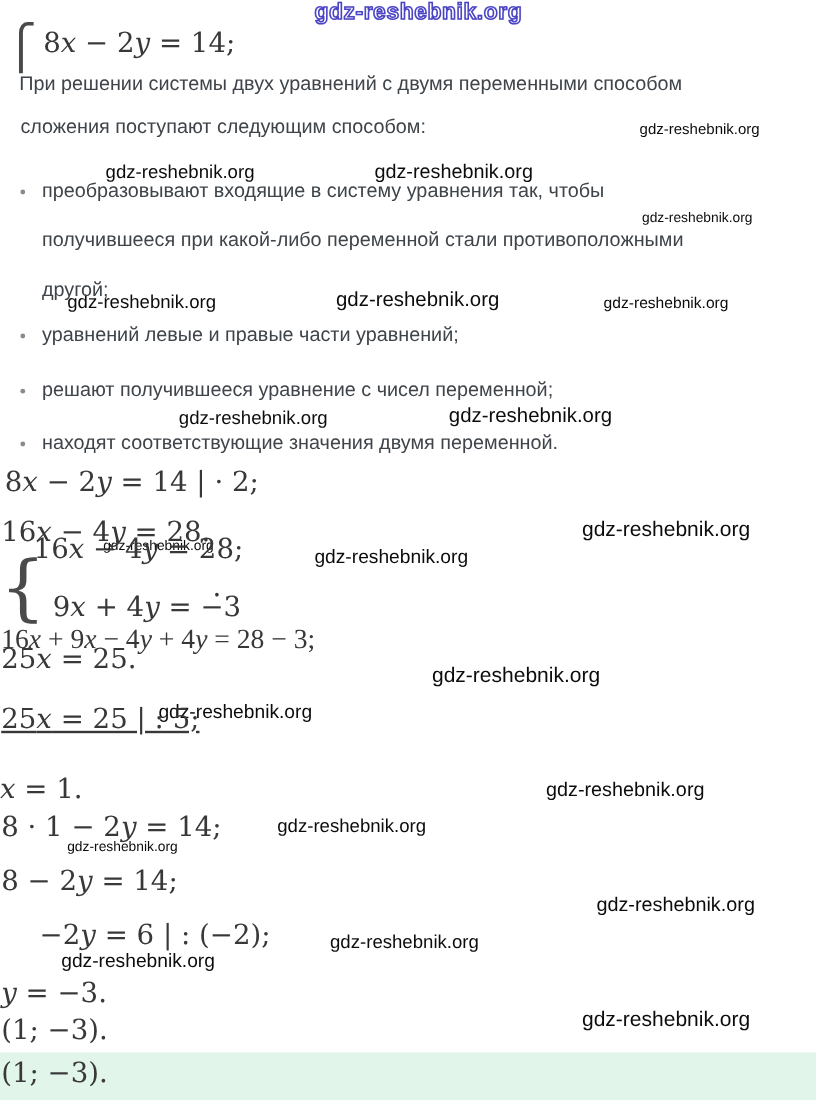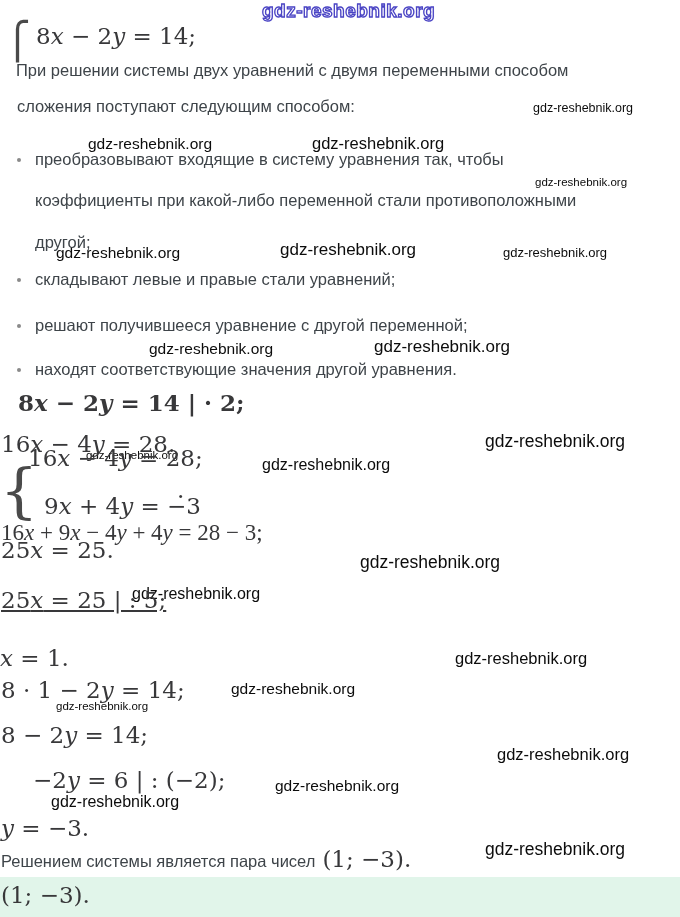--- a/index.html
+++ b/index.html
@@ -53,49 +53,48 @@
 <span class="wm" style="left:485px;top:841px;font-size:17.5px;">gdz-reshebnik.org</span>
 
 <span class="abs brace-top" style="left:4px;top:20px;">⎧</span>
 <span class="abs math" style="left:36px;top:24px;">8<i>x</i> − 2<i>y</i> = 14;</span>
 
 <span class="abs sans" style="left:16px;top:61px;">При решении системы двух уравнений с двумя переменными способом</span>
 <span class="abs sans" style="left:1px;top:97px;margin-left:16px;">сложения поступают следующим способом:</span>
 
 <span class="dot" style="left:17px;top:158px;"></span>
 <span class="abs sans" style="left:35px;top:150px;">преобразовывают входящие в систему уравнения так, чтобы</span>
-<span class="abs sans" style="left:35px;top:191px;">коэффициенты при какой-либо переменной стали противоположными</span>
+<span class="abs sans" style="left:35px;top:191px;">получившееся при какой-либо переменной стали противоположными</span>
 <span class="abs sans" style="left:35px;top:233px;">другой;</span>
 
 <span class="dot" style="left:17px;top:278px;"></span>
-<span class="abs sans" style="left:35px;top:270px;">складывают левые и правые стали уравнений;</span>
+<span class="abs sans" style="left:35px;top:270px;">уравнений левые и правые части уравнений;</span>
 
 <span class="dot" style="left:17px;top:324px;"></span>
-<span class="abs sans" style="left:35px;top:316px;">решают получившееся уравнение с другой переменной;</span>
+<span class="abs sans" style="left:35px;top:316px;">решают получившееся уравнение с чисел переменной;</span>
 
 <span class="dot" style="left:17px;top:368px;"></span>
-<span class="abs sans" style="left:35px;top:360px;">находят соответствующие значения другой уравнения.</span>
+<span class="abs sans" style="left:35px;top:360px;">находят соответствующие значения двумя переменной.</span>
 
-<span class="abs math" style="left:18px;top:390px;font-weight:bold;">8<i>x</i> − 2<i>y</i> = 14 | · 2;</span>
+<span class="abs math" style="left:4px;top:390px;">8<i>x</i> − 2<i>y</i> = 14 | · 2;</span>
 <span class="abs math" style="left:1px;top:432px;">16<i>x</i> − 4<i>y</i> = 28.</span>
 
 <span class="brace" style="left:0px;top:460px;font-size:60px;">{</span>
 <span class="abs math" style="left:28px;top:446px;">16<i>x</i> − 4<i>y</i> = 28;</span>
 <span class="abs math" style="left:44px;top:494px;">9<i>x</i> + 4<i>y</i> = −3</span>
 <span class="abs math" style="left:177px;top:478px;">.</span>
 
 <span class="abs math" style="left:1px;top:520px;font-family:Liberation Serif, serif;">16<i>x</i> + 9<i>x</i> − 4<i>y</i> + 4<i>y</i> = 28 − 3;</span>
 <span class="abs math" style="left:1px;top:538px;">25<i>x</i> = 25.</span>
 <span class="abs math" style="left:1px;top:588px;text-decoration:underline;">25<i>x</i> = 25 | : 5;</span>
 <span class="abs math" style="left:0;top:646px;"><i>x</i> = 1.</span>
 <span class="abs math" style="left:1px;top:678px;">8 · 1 − 2<i>y</i> = 14;</span>
 <span class="abs math" style="left:1px;top:723px;">8 − 2<i>y</i> = 14;</span>
 <span class="abs math" style="left:1px;top:768px;padding-left:32px;">−2<i>y</i> = 6 | : (−2);</span>
 <span class="abs math" style="left:1px;top:816px;"><i>y</i> = −3.</span>
 
 <div class="abs flexline" style="left:1px;top:847px;">
-  <span class="sans">Решением системы является пара чисел</span>
   <span class="math">(1; −3).</span>
 </div>
 
 <div class="answer-band">
   <span class="abs math" style="left:1px;top:6px;">(1; −3).</span>
 </div>
 
 </body></html>

